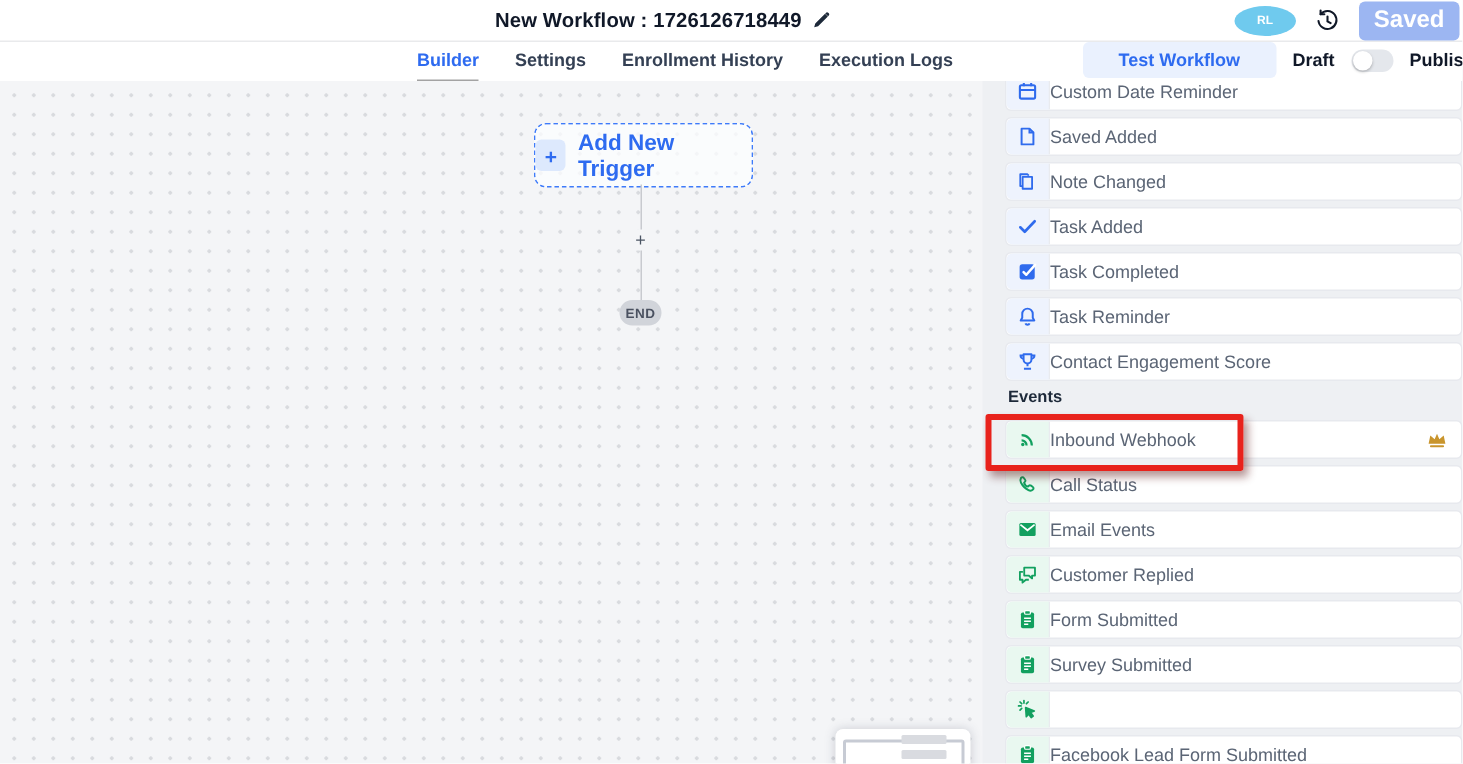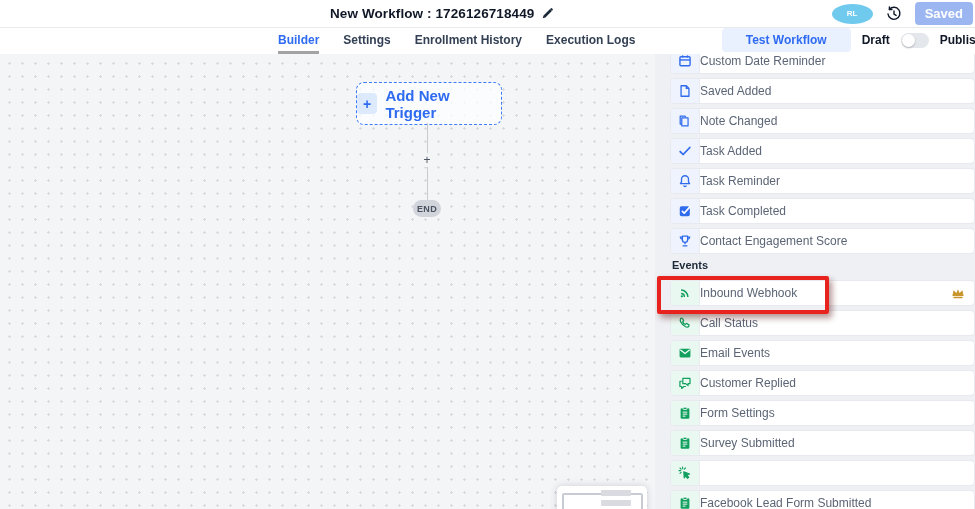--- a/index.html
+++ b/index.html
@@ -7,27 +7,27 @@
   .screen{position:relative;width:975px;height:509px;background:#fff;overflow:hidden;}
 
   
   .header{position:absolute;left:0;top:0;width:975px;height:27px;background:#fff;border-bottom:1px solid #e9eaec;z-index:20;}
   .title-wrap{position:absolute;left:330px;top:0;height:27px;display:flex;align-items:center;gap:7px;}
   .page-title{font-size:13.5px;font-weight:700;color:#101828;letter-spacing:.1px;}
   .pencil{width:13px;height:13px;display:inline-flex;cursor:pointer;}
   .header-right{position:absolute;right:2px;top:0;height:27px;display:flex;align-items:center;gap:13px;}
   .avatar{width:41px;height:20px;border-radius:50%;background:#6fcaee;color:#fff;font-size:8px;font-weight:700;display:flex;align-items:center;justify-content:center;text-align:center;}
   .history-btn{width:16px;height:16px;display:flex;align-items:center;cursor:pointer;}
-  .saved-btn{background:#9cb6f2;color:#fff;font-size:13px;font-weight:600;border:none;border-radius:4px;padding:4px 10px;cursor:pointer;}
+  .saved-btn{background:#9cb6f2;color:#fff;font-size:16px;font-weight:600;border:none;border-radius:4px;padding:4px 10px;cursor:pointer;}
 
   
   .tabbar{position:absolute;left:0;top:28px;width:975px;height:26px;background:#fff;z-index:19;}
   .tabs{position:absolute;left:278px;top:0;height:26px;display:flex;gap:24px;}
   .tab{font-size:12px;font-weight:600;color:#344054;line-height:24px;cursor:pointer;border-bottom:2px solid transparent;}
-  .tab.active{color:#2e6bf0;border-bottom:3px solid #a3a3a3;}
+  .tab.active{color:#2e6bf0;border-bottom:1px solid #a3a3a3;}
   .tab-actions{position:absolute;right:-8px;top:-2px;height:28px;display:flex;align-items:center;gap:11px;}
   .test-workflow-btn{background:#eaf1fe;color:#2e6bf0;font-size:12px;font-weight:600;border:none;border-radius:4px;padding:5px 24px;cursor:pointer;white-space:nowrap;}
   .draft-label,.publish-label{font-size:12px;font-weight:700;color:#101828;white-space:nowrap;}
   .toggle{position:relative;width:28px;height:15px;background:#e4e7ec;border-radius:8px;cursor:pointer;flex:0 0 auto;}
   .toggle .knob{position:absolute;left:1px;top:1px;width:13px;height:13px;border-radius:50%;background:#fff;box-shadow:0 1px 2px rgba(0,0,0,.25);}
 
   
   .canvas{position:absolute;left:0;top:54px;width:656px;height:455px;background:#f4f5f7;
     background-image:radial-gradient(circle,#d8dade 1.1px,transparent 1.2px);background-size:13px 13px;background-position:3px 3px;}
   .add-trigger-btn{position:absolute;left:356px;top:28px;width:144px;height:41px;border:1px dashed #3e7bfa;border-radius:8px;
@@ -149,35 +149,35 @@
       <div class="trow blue">
         <span class="icell">
           <svg viewBox="0 0 16 16" fill="none" stroke="currentColor" stroke-width="2">
             <path d="M2.5 8.6l3.4 3.4L13.5 4" stroke-linecap="round" stroke-linejoin="round"></path>
           </svg>
         </span>
         <span class="tlabel">Task Added</span>
       </div>
       <div class="trow blue">
         <span class="icell">
+          <svg viewBox="0 0 16 16">
+            <rect x="2" y="2.5" width="11.5" height="11.5" rx="2" fill="currentColor"></rect>
+            <path d="M5 8.4l2.1 2.1L13.8 3" fill="none" stroke="#fff" stroke-width="1.9" stroke-linecap="round" stroke-linejoin="round"></path>
+          </svg>
+        </span>
+        <span class="tlabel">Task Completed</span>
+      </div>
+      <div class="trow blue">
+        <span class="icell">
           <svg viewBox="0 0 16 16" fill="none" stroke="currentColor" stroke-width="1.5">
             <path d="M8 2a4 4 0 0 1 4 4v3l1.2 2H2.8L4 9V6a4 4 0 0 1 4-4z" stroke-linejoin="round"></path>
             <path d="M6.4 13.2a1.7 1.7 0 0 0 3.2 0"></path>
           </svg>
         </span>
         <span class="tlabel">Task Reminder</span>
-      </div>
-      <div class="trow blue">
-        <span class="icell">
-          <svg viewBox="0 0 16 16">
-            <rect x="2" y="2.5" width="11.5" height="11.5" rx="2" fill="currentColor"></rect>
-            <path d="M5 8.4l2.1 2.1L13.8 3" fill="none" stroke="#fff" stroke-width="1.9" stroke-linecap="round" stroke-linejoin="round"></path>
-          </svg>
-        </span>
-        <span class="tlabel">Task Completed</span>
       </div>
       <div class="trow blue">
         <span class="icell">
           <svg viewBox="0 0 16 16" fill="none" stroke="currentColor" stroke-width="1.5">
             <path d="M5 2.5h6v4a3 3 0 0 1-6 0z" stroke-linejoin="round"></path>
             <path d="M5 3.5H2.7a2.3 2.3 0 0 0 2.5 2.4M11 3.5h2.3a2.3 2.3 0 0 1-2.5 2.4"></path>
             <path d="M8 9.5v2.2M5.3 13.5h5.4"></path>
           </svg>
         </span>
         <span class="tlabel">Contact Engagement Score</span>
@@ -226,21 +226,21 @@
         <span class="tlabel">Customer Replied</span>
       </div>
       <div class="trow green">
         <span class="icell">
           <svg viewBox="0 0 16 16">
             <rect x="3" y="2.6" width="10" height="12" rx="1.4" fill="currentColor"></rect>
             <rect x="5.8" y="1.3" width="4.4" height="2.7" rx="0.8" fill="currentColor" stroke="#fff" stroke-width="0.9"></rect>
             <path d="M5.4 7h5.2M5.4 9.3h5.2M5.4 11.6h3.2" stroke="#fff" stroke-width="1.1" fill="none"></path>
           </svg>
         </span>
-        <span class="tlabel">Form Settings</span>
+        <span class="tlabel">Form Submitted</span>
       </div>
       <div class="trow green">
         <span class="icell">
           <svg viewBox="0 0 16 16">
             <rect x="3" y="2.6" width="10" height="12" rx="1.4" fill="currentColor"></rect>
             <rect x="5.8" y="1.3" width="4.4" height="2.7" rx="0.8" fill="currentColor" stroke="#fff" stroke-width="0.9"></rect>
             <path d="M5.4 7h5.2M5.4 9.3h5.2M5.4 11.6h3.2" stroke="#fff" stroke-width="1.1" fill="none"></path>
           </svg>
         </span>
         <span class="tlabel">Survey Submitted</span>

